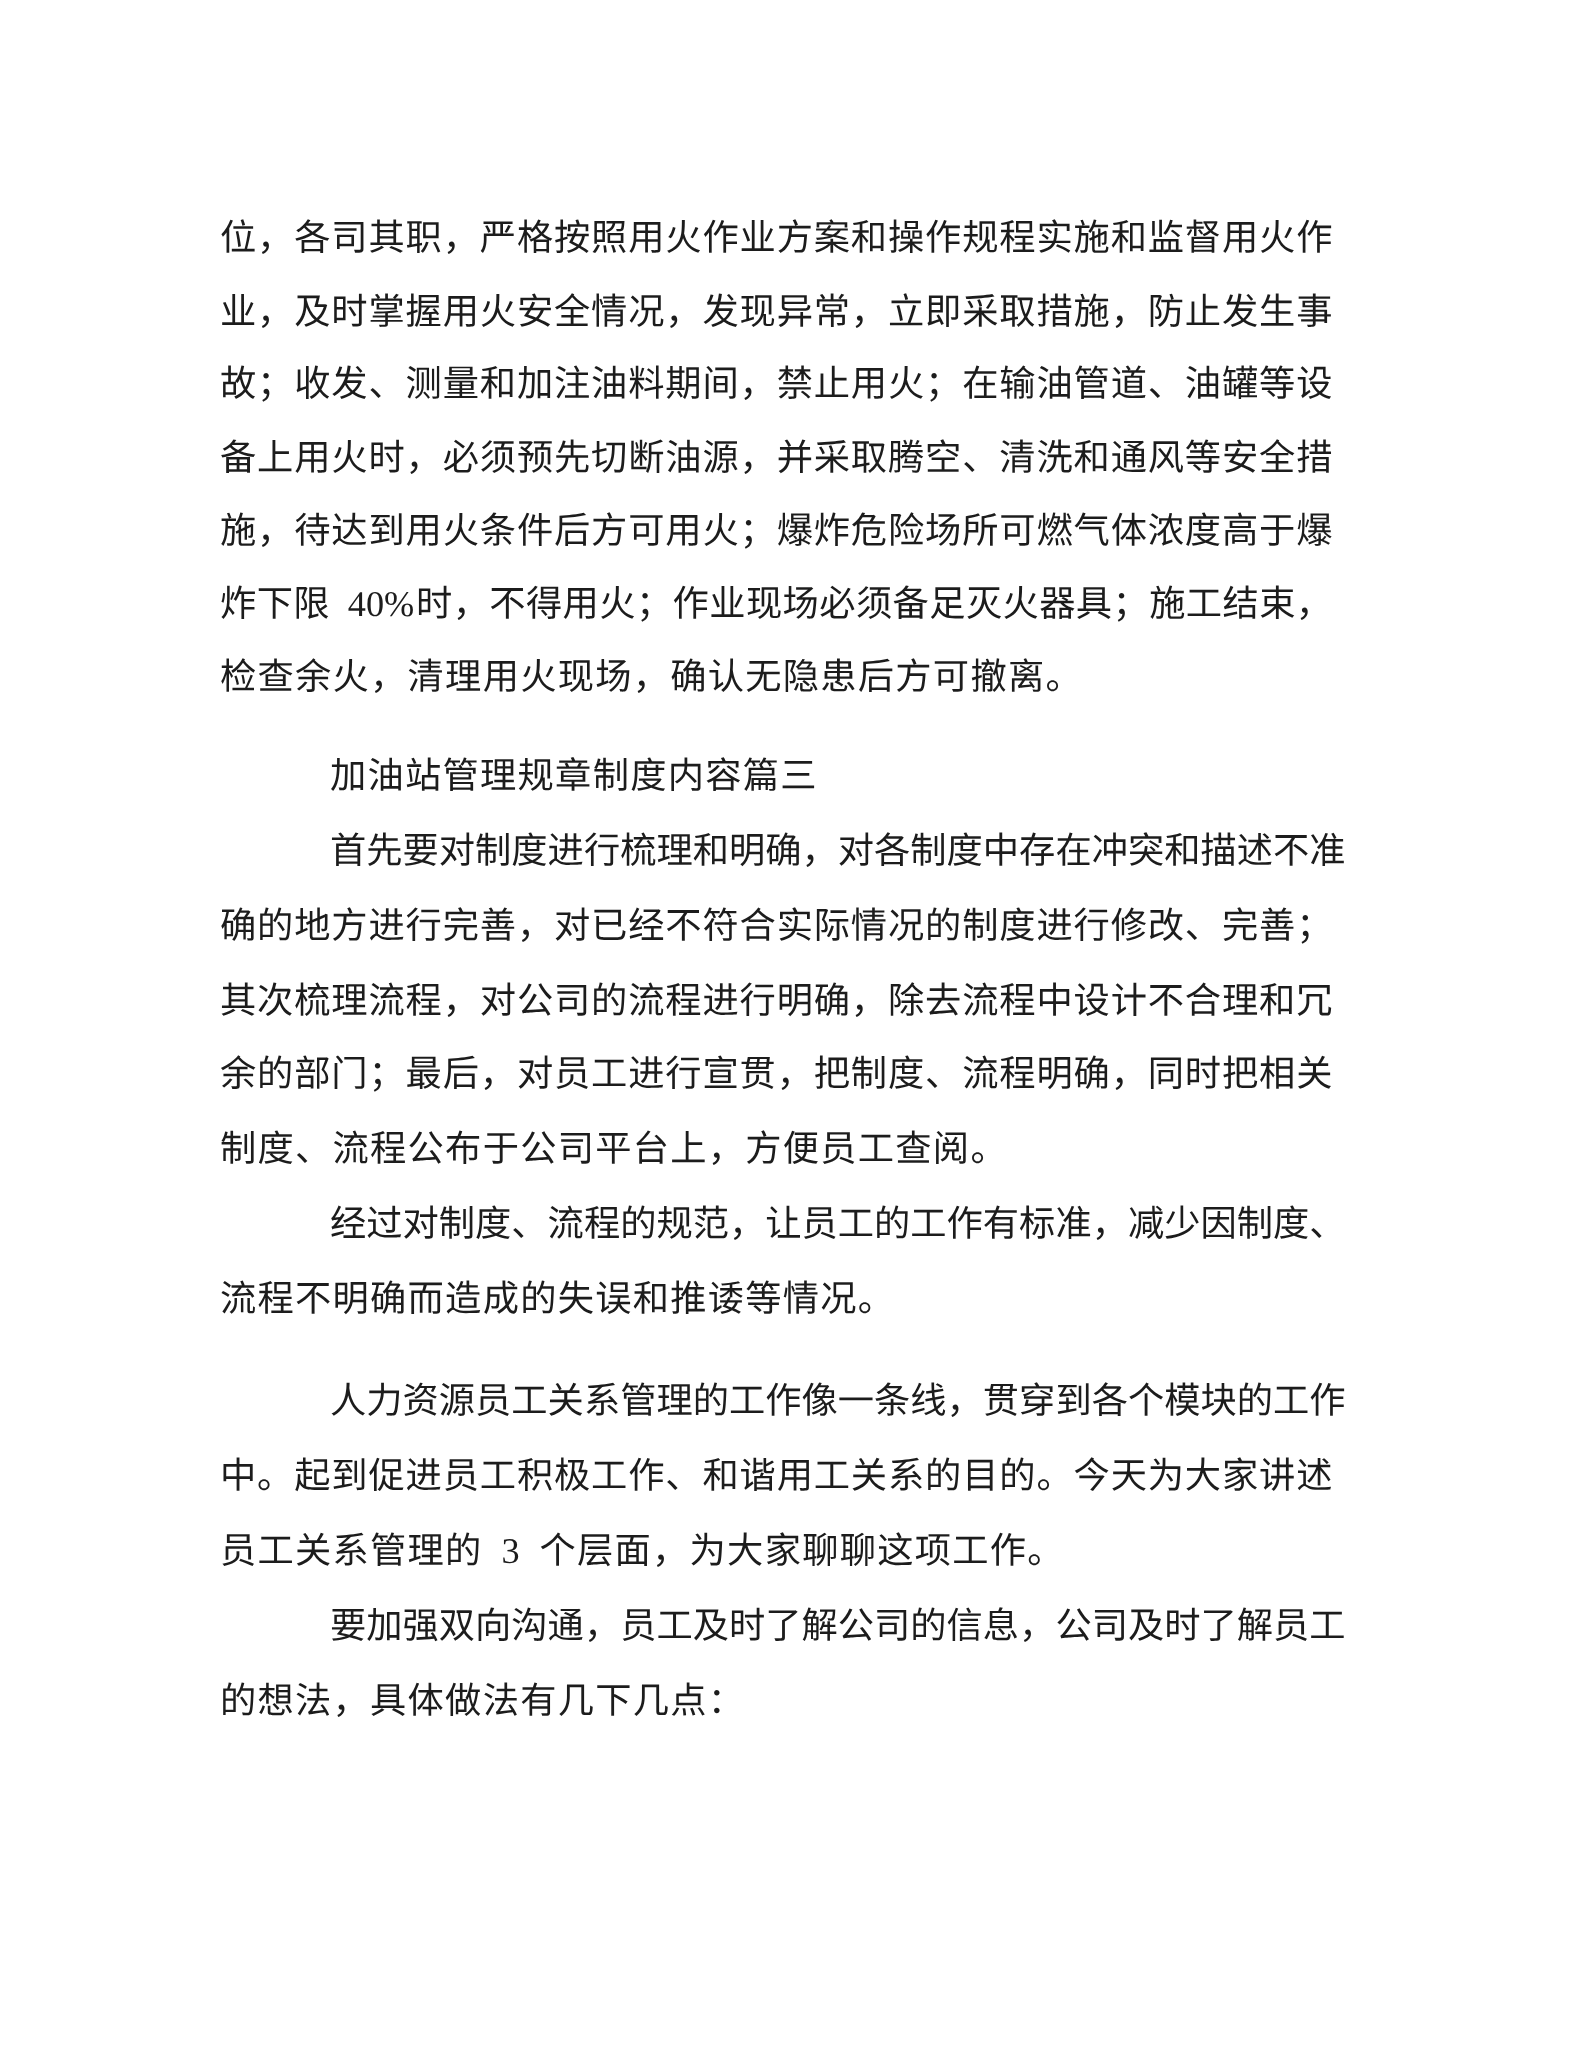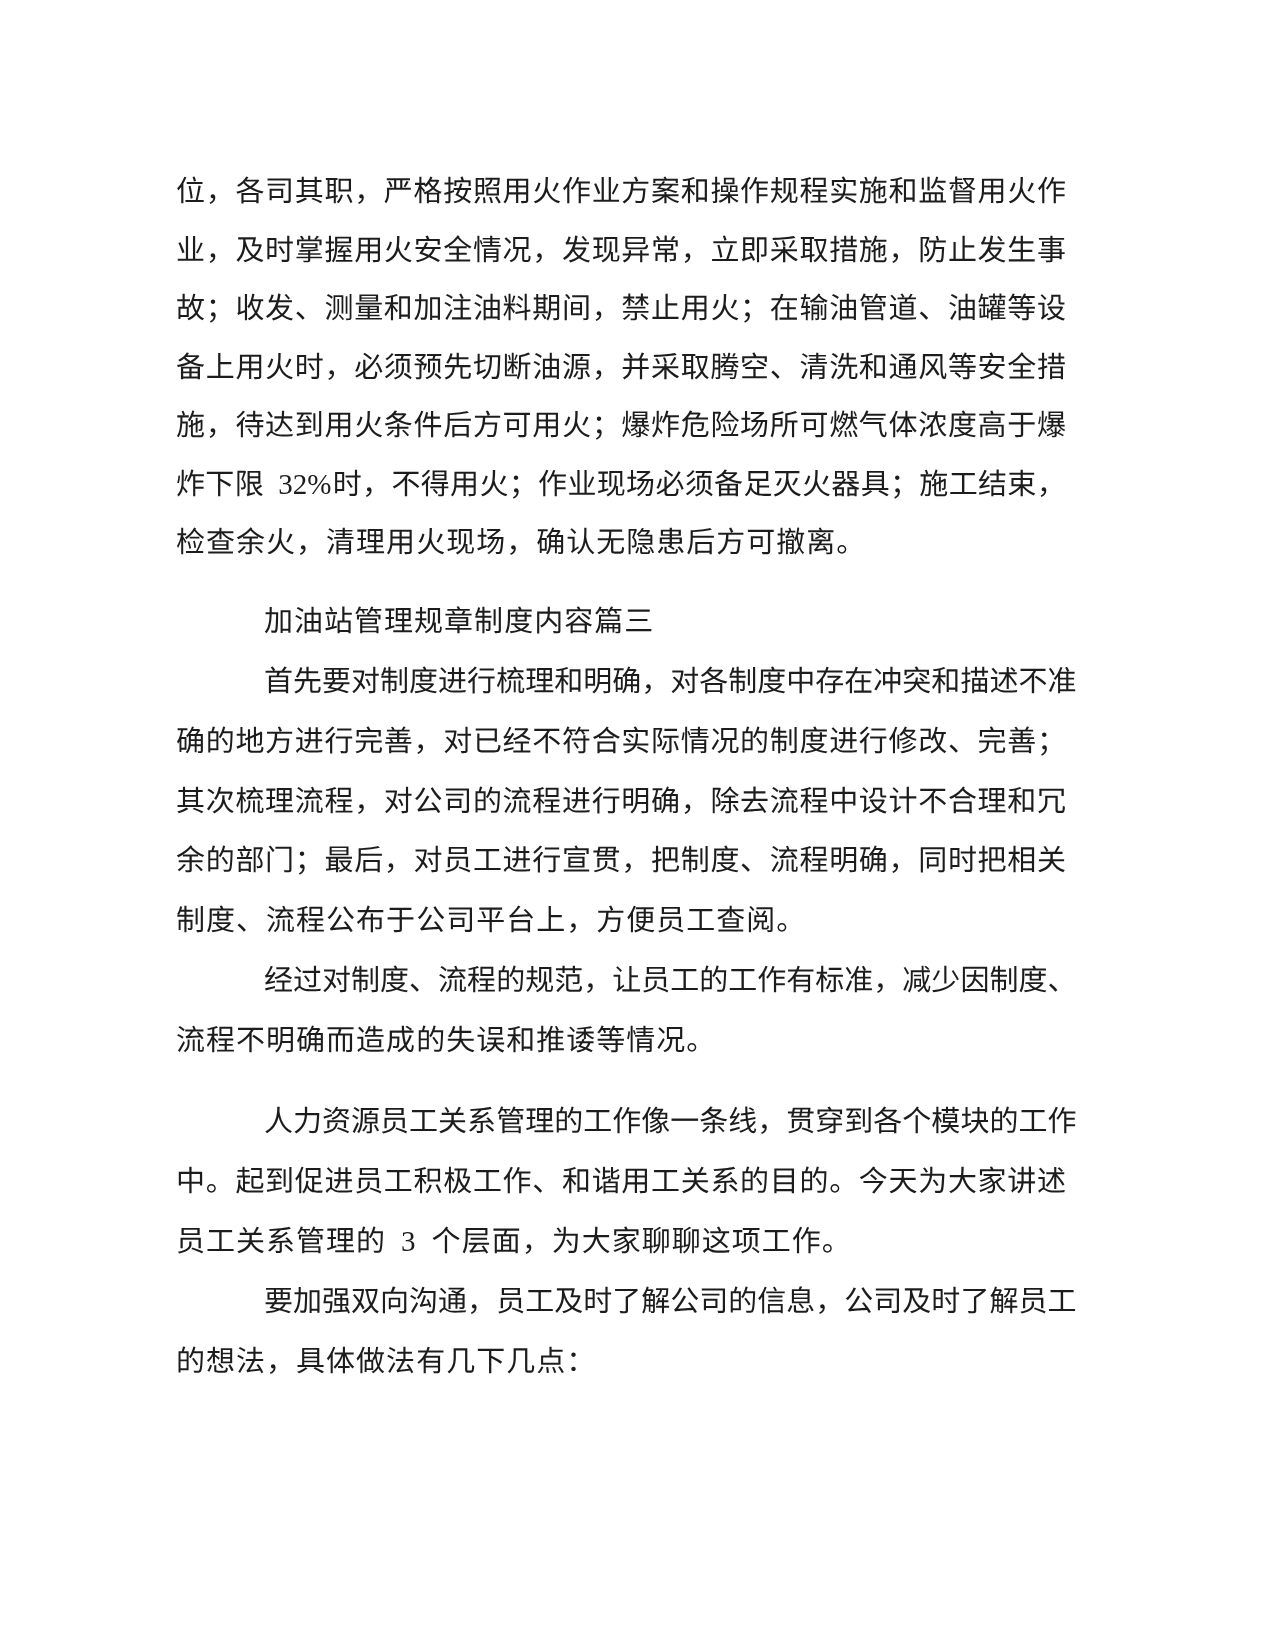--- a/index.html
+++ b/index.html
@@ -218,21 +218,21 @@
           <span class="tok-cjk">度</span>
           <span class="tok-cjk">高</span>
           <span class="tok-cjk">于</span>
           <span class="tok-cjk">爆</span>
         </div>
         <div class="line justify" style="top: 466.5px;">
           <span class="tok-cjk">炸</span>
           <span class="tok-cjk">下</span>
           <span class="tok-cjk">限</span>
           <span class="tok-sp"></span>
-          <span class="tok-lat">32%</span>
+          <span class="tok-lat">40%</span>
           <span class="tok-cjk">时</span>
           <span class="tok-cjk">，</span>
           <span class="tok-cjk">不</span>
           <span class="tok-cjk">得</span>
           <span class="tok-cjk">用</span>
           <span class="tok-cjk">火</span>
           <span class="tok-cjk">；</span>
           <span class="tok-cjk">作</span>
           <span class="tok-cjk">业</span>
           <span class="tok-cjk">现</span>

